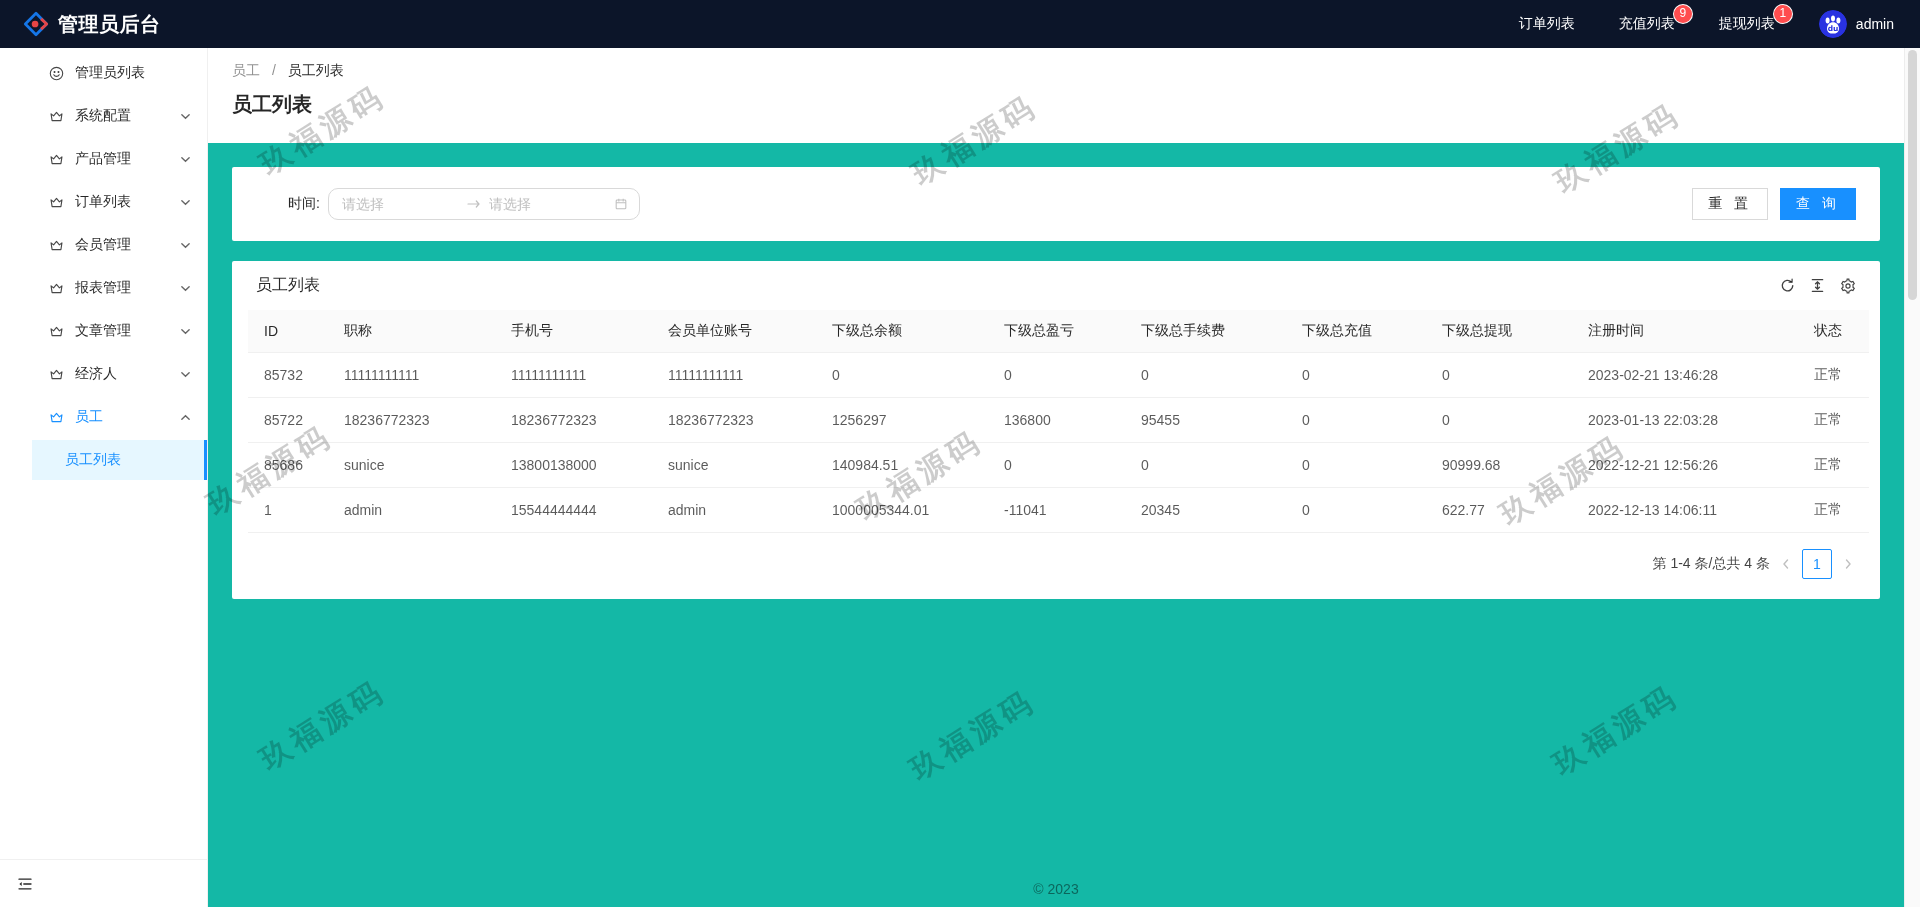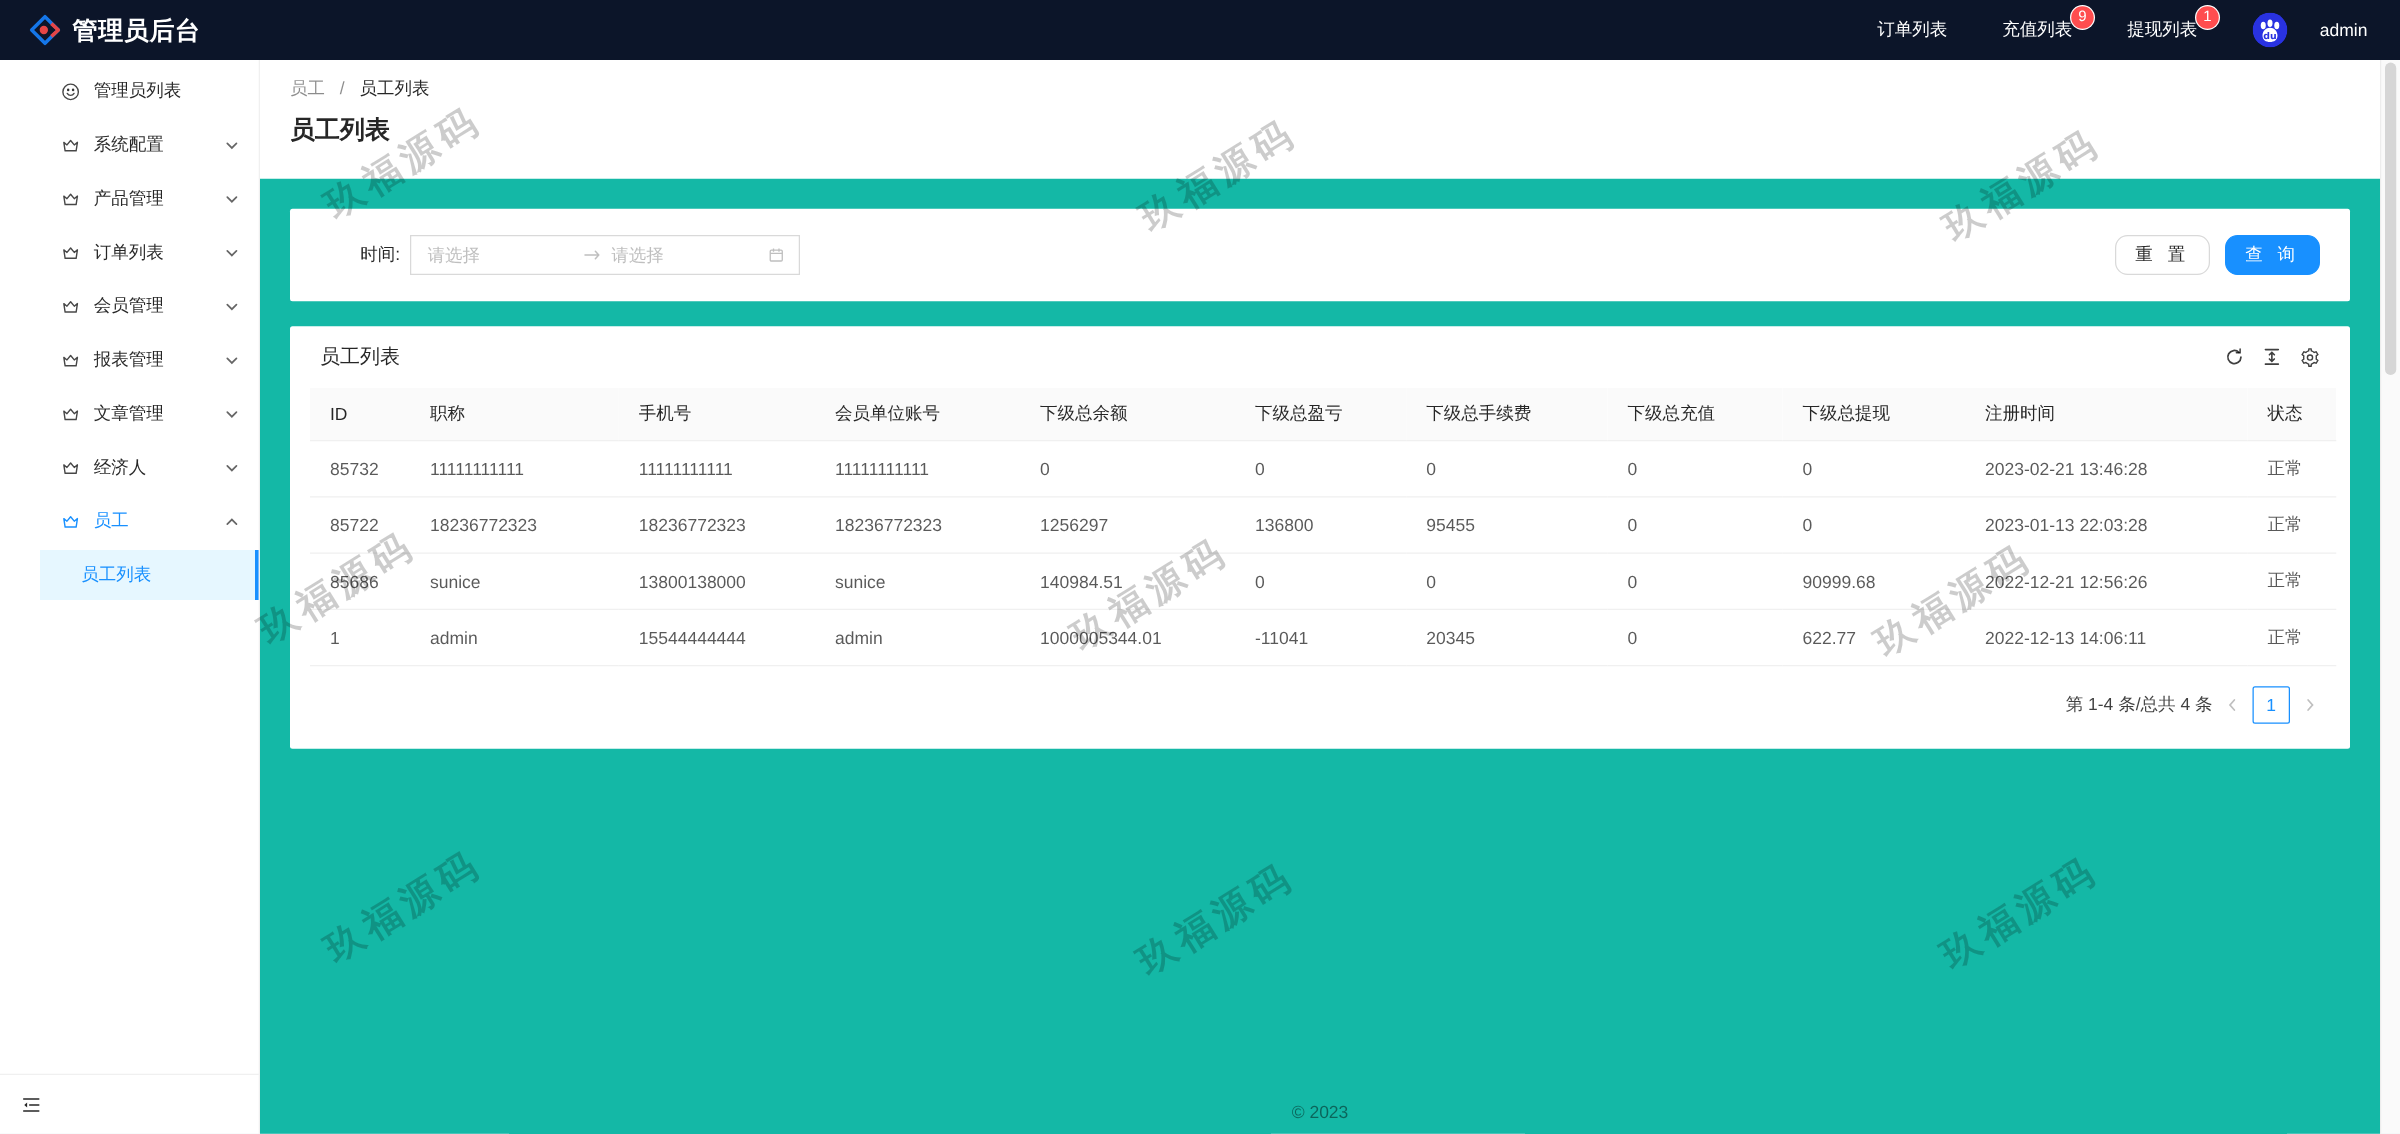--- a/index.html
+++ b/index.html
@@ -11,21 +11,21 @@
   .navbar { position:absolute; top:0; left:0; right:0; height:48px; background:#0c1529;
     display:flex; align-items:center; justify-content:space-between; padding:0 26px 0 23px; z-index:50; }
   .navbar-left { display:flex; align-items:center; gap:9px; }
   .logo { display:inline-flex; }
   .app-title { color:#fff; font-size:20px; font-weight:700; letter-spacing:.5px; }
   .navbar-right { display:flex; align-items:center; gap:44px; }
   .nav-link { color:#fff; cursor:pointer; position:relative; white-space:nowrap; }
   .badge { position:absolute; top:-10px; right:-17px; min-width:18px; height:18px; line-height:17px;
     background:#ff4d4f; color:#fff; font-size:12px; border-radius:10px; text-align:center;
     padding:0 4px; box-shadow:0 0 0 1px #fff; font-weight:400; }
-  .nav-user { display:flex; align-items:center; gap:26px; color:#fff; cursor:pointer; }
+  .nav-user { display:flex; align-items:center; gap:9px; color:#fff; cursor:pointer; }
   .avatar { width:28px; height:28px; border-radius:50%; overflow:hidden; display:inline-flex; }
 
   
   .sidebar { position:absolute; top:48px; left:0; bottom:0; width:208px; background:#fff;
     border-right:1px solid #f0f0f0; z-index:10; display:flex; flex-direction:column; }
   #side-menu { flex:1; padding-top:2px; overflow:hidden;padding-left:32px; }
   .menu-item { height:40px; margin:3px 0; display:flex; align-items:center;
     padding:0 16px 0 17px; cursor:pointer; color:rgba(0,0,0,.85); }
   .mi-icon { width:16px; display:inline-flex; margin-right:10px; color:rgba(0,0,0,.72); }
   .mi-label { flex:1; }
@@ -46,28 +46,28 @@
   .bc-sep { margin:0 8px; }
   .bc-current { color:rgba(0,0,0,.85); }
   .page-title { margin:10px 0 0; font-size:20px; font-weight:600; color:rgba(0,0,0,.85); line-height:28px; }
   .content { padding:24px; }
 
   .card { background:#fff; border-radius:2px; }
   .filter-card { height:74px; display:flex; align-items:center; padding:0 24px; }
   .filter-form { display:flex; align-items:center; width:100%; }
   .filter-label { width:64px; text-align:right; margin-right:8px; color:rgba(0,0,0,.85); white-space:nowrap; }
   .range-picker { display:flex; align-items:center; width:312px; height:32px; border:1px solid #d9d9d9;
-    border-radius:0; padding:0 11px; background:#fff; cursor:pointer; }
+    border-radius:10px; padding:0 11px; background:#fff; cursor:pointer; }
   .rp-input { border:none; outline:none; flex:1; min-width:0; font-size:14px; font-family:inherit;
     color:rgba(0,0,0,.85); background:transparent; }
   .rp-input::placeholder { color:#bfbfbf; }
   .rp-sep { display:inline-flex; color:#bfbfbf; margin:0 6px; }
   .rp-cal { display:inline-flex; color:#bfbfbf; margin-left:6px; }
   .filter-actions { margin-left:auto; display:flex; gap:12px; }
-  .btn { height:32px; padding:0 15px; border:1px solid #d9d9d9; border-radius:10px; background:#fff;
+  .btn { height:32px; padding:0 15px; border:1px solid #d9d9d9; border-radius:0; background:#fff;
     color:rgba(0,0,0,.85); font-size:14px; font-family:inherit; cursor:pointer; letter-spacing:4px; }
   .btn-primary { background:#1890ff; border-color:#1890ff; color:#fff; }
 
   .table-card { margin-top:20px; }
   .table-toolbar { display:flex; align-items:center; justify-content:space-between; padding:14px 24px; }
   .table-title { font-size:16px; font-weight:500; color:rgba(0,0,0,.85); }
   .table-tools { display:flex; align-items:center; gap:15px; color:rgba(0,0,0,.75); }
   .tool { display:inline-flex; cursor:pointer; }
   .table-wrap { padding:0 16px; }
   table { width:100%; border-collapse:collapse; table-layout:fixed; }

